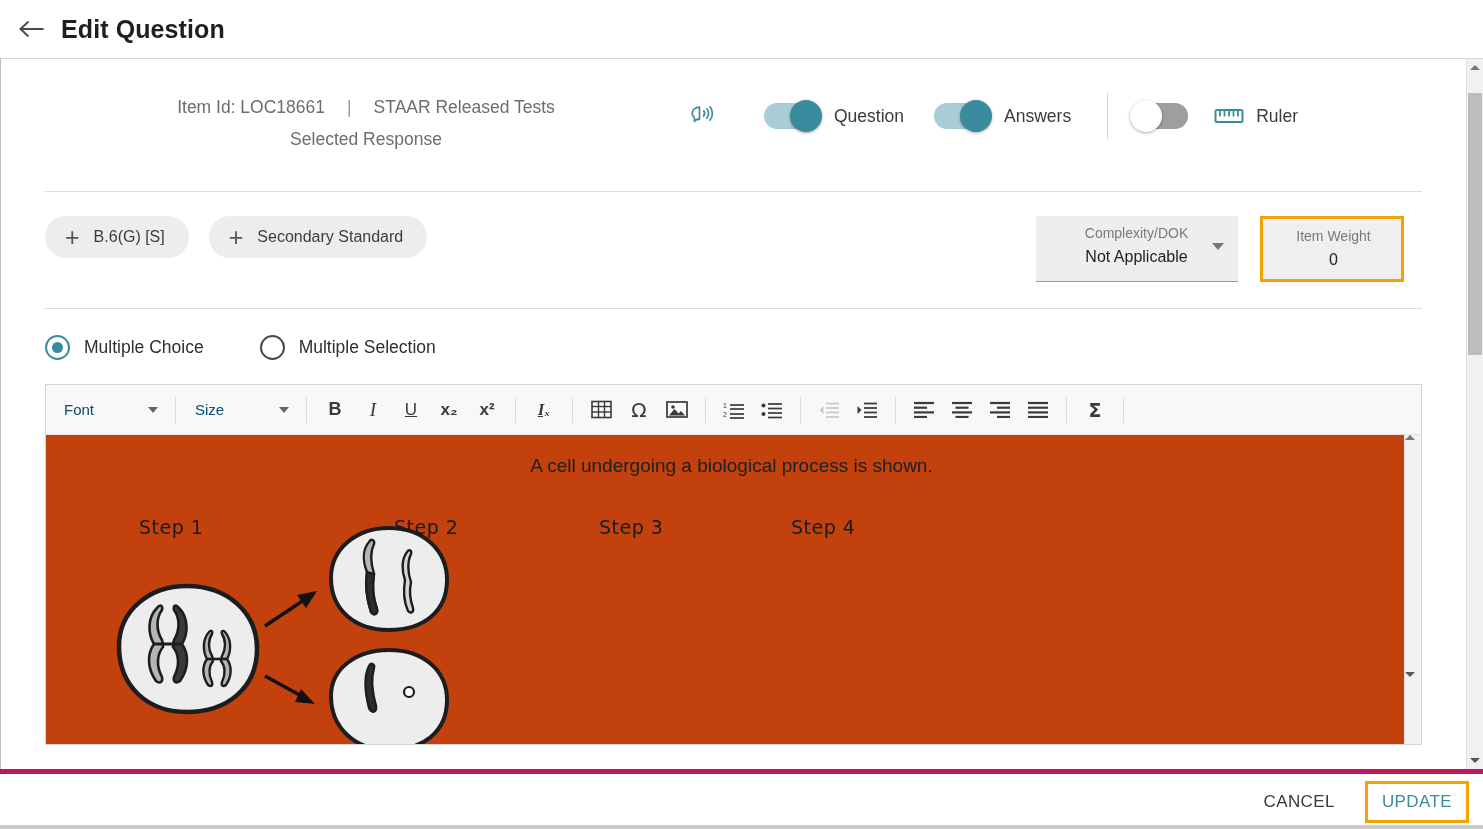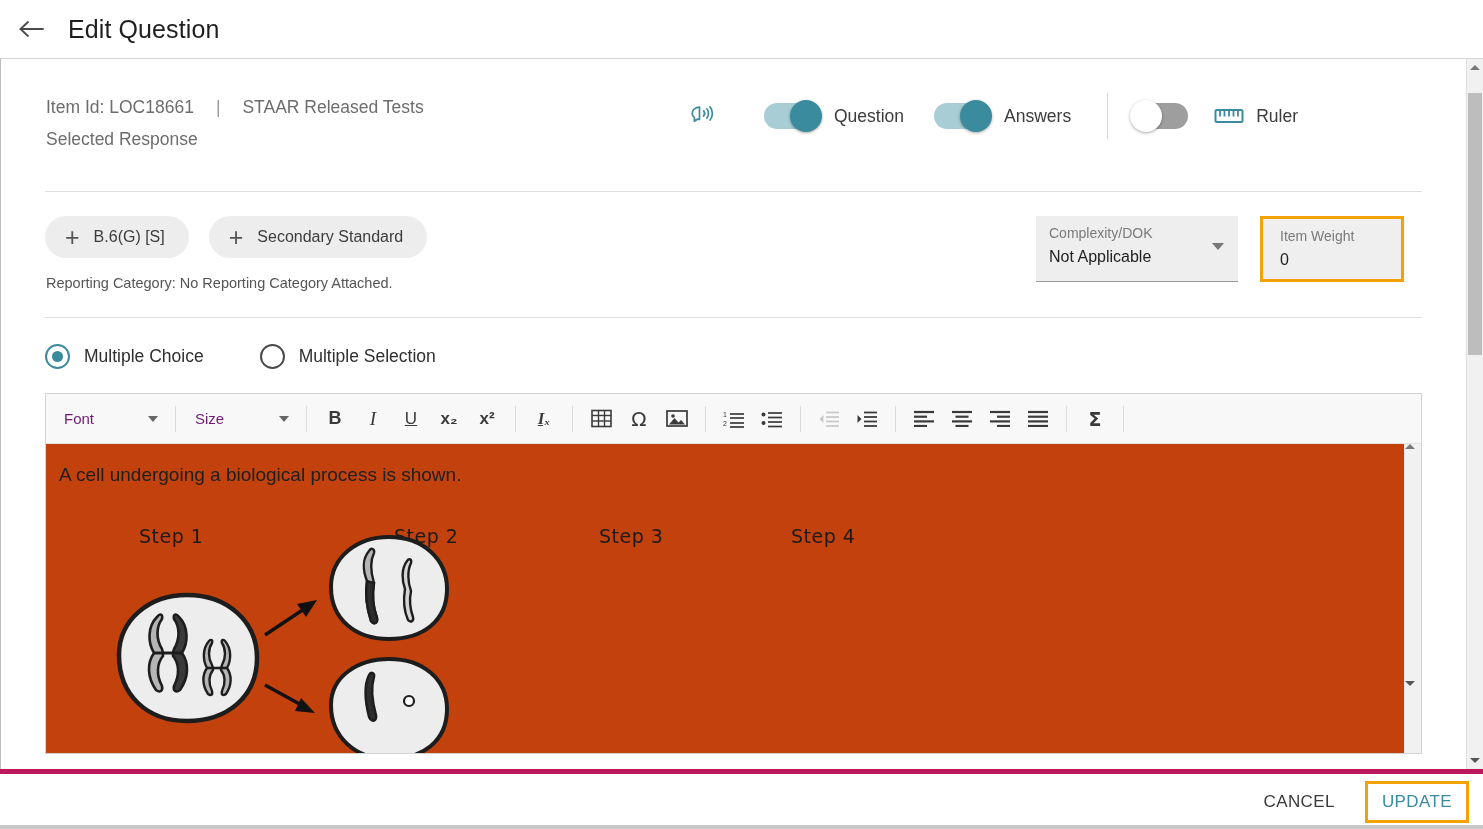--- a/index.html
+++ b/index.html
@@ -39,23 +39,23 @@
     width: 34px;
     height: 34px;
     display: flex;
     align-items: center;
     justify-content: center;
     cursor: pointer;
     color: #4a4a4a;
   }
   .page-title {
     font-size: 25px;
-    font-weight: normal;
+    font-weight: bold;
     color: #1f1f1f;
-    margin-left: 20px;
+    margin-left: 13px;
     letter-spacing: 0.1px;
   }
 
   
   .body-region {
     flex: 1 1 auto;
     display: flex;
     border-top: 1px solid #d6d6d6;
     border-left: 1px solid #bdbdbd;
     min-height: 0;
@@ -98,20 +98,21 @@
   .vscroll .thumb {
     position: absolute;
     left: 1px; right: 1px;
     background: #bdbdbd;
     cursor: pointer;
   }
 
   
   .content-pad {
     padding: 0 44px 0 44px;
+    text-align: center;
   }
 
   
   .meta-row {
     display: flex;
     align-items: flex-start;
     padding-top: 32px;
     min-height: 74px;
   }
   .meta-left {
@@ -317,21 +318,21 @@
   }
   .tb-combo {
     display: flex;
     align-items: center;
     justify-content: space-between;
     width: 112px;
     height: 30px;
     padding: 0 8px 0 10px;
     box-sizing: border-box;
     cursor: pointer;
-    color: #701a75;
+    color: #0c4a6e;
     font-size: 15px;
   }
   .tb-combo .cv { width: 0; height: 0;
     border-left: 5px solid transparent;
     border-right: 5px solid transparent;
     border-top: 6px solid #666; }
   .tb-sep {
     width: 1px;
     height: 26px;
     background: #dcdcdc;
@@ -512,21 +513,20 @@
             <div class="chips">
               <div class="chip">
                 <span class="plus">+</span>
                 <span>B.6(G) [S]</span>
               </div>
               <div class="chip">
                 <span class="plus">+</span>
                 <span>Secondary Standard</span>
               </div>
             </div>
-            <div class="reporting">Reporting Category: No Reporting Category Attached.</div>
           </div>
 
           <div class="std-right">
             <div class="field">
               <div class="flabel">Complexity/DOK</div>
               <div class="fvalue">Not Applicable</div>
               <div class="caret"></div>
             </div>
             <div class="field highlight">
               <div class="flabel">Item Weight</div>

